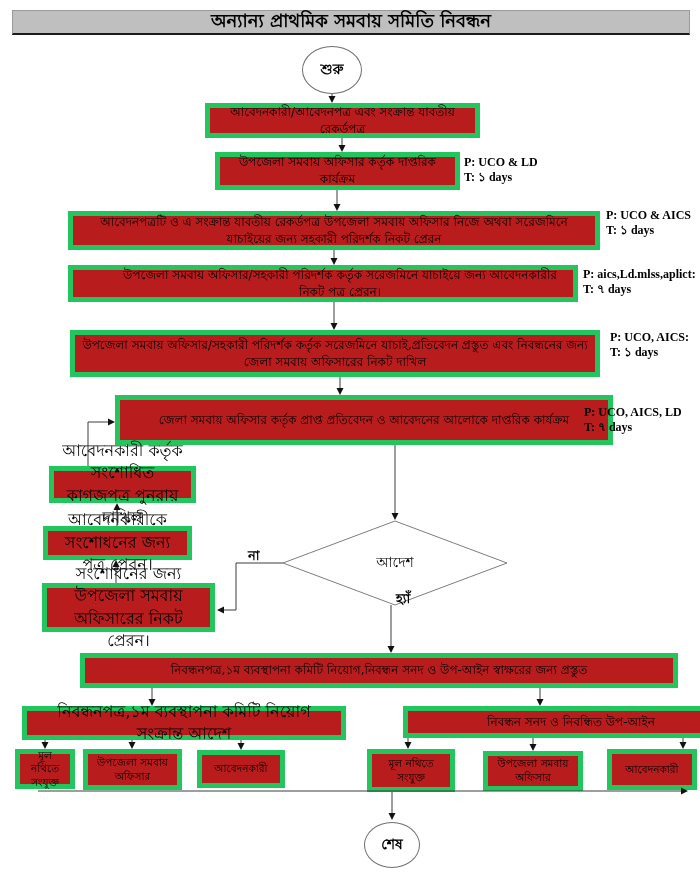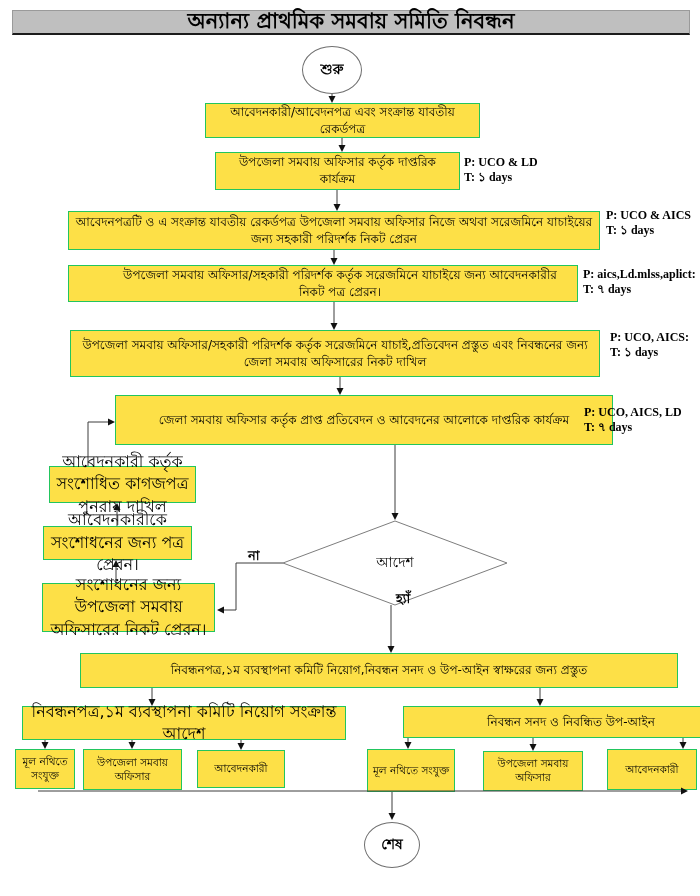--- a/index.html
+++ b/index.html
@@ -1,22 +1,22 @@
 <!DOCTYPE html>
 <html><head>
 <meta charset="utf-8">
 <style>
   html,body{margin:0;padding:0;background:#ffffff;}
   .canvas{position:relative;width:700px;height:896px;background:#ffffff;
           font-family:"DejaVu Sans",sans-serif;color:#000;overflow:hidden;}
   .titlebar{position:absolute;left:12px;top:10px;width:678px;height:25px;
             background:#bfbfbf;border:1px solid #9a9a9a;border-bottom:2px solid #1c1c1c;
             display:flex;align-items:center;justify-content:center;
-            font-weight:bold;font-size:21px;z-index:1;box-sizing:border-box;}
-  .box{position:absolute;background:#fde047;border:1px solid #22c55e;
+            font-weight:bold;font-size:18px;z-index:1;box-sizing:border-box;}
+  .box{position:absolute;background:#b91c1c;border:5px solid #22c55e;
        display:flex;align-items:center;justify-content:center;text-align:center;
        font-size:12px;line-height:1.4;box-sizing:border-box;padding:2px 6px;z-index:1;}
   .small{font-size:10.5px;line-height:1.3;padding:2px 3px;}
   .mid{font-size:16px;}
   .ellipse{position:absolute;background:#ffffff;border:1px solid #6f6f6f;border-radius:50%;
            display:flex;align-items:center;justify-content:center;
            font-weight:bold;font-size:14px;z-index:1;box-sizing:border-box;}
   .ann{position:absolute;font-family:"Liberation Serif",serif;font-weight:bold;
        font-size:12px;line-height:1.25;z-index:3;white-space:nowrap;}
   .lbl{position:absolute;font-weight:bold;font-size:13px;z-index:3;}

